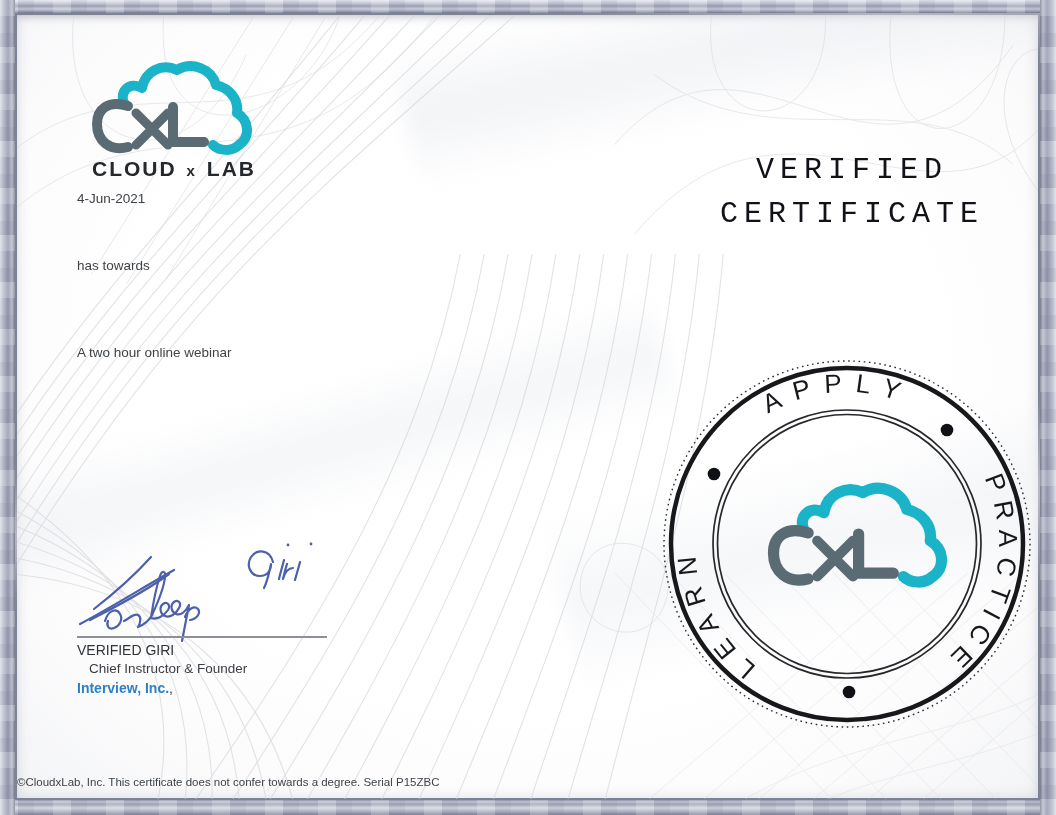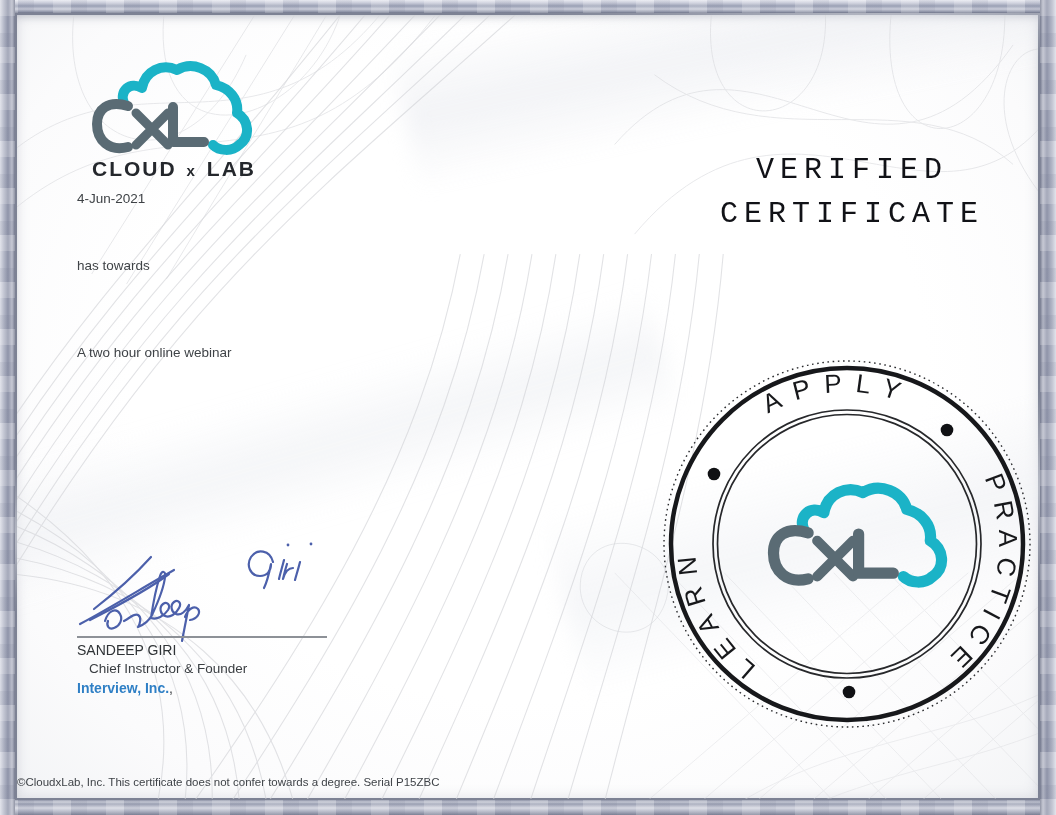--- a/index.html
+++ b/index.html
@@ -211,20 +211,20 @@
         <path d="M84,20 C66,40 45,58 27,72"></path>
         <path d="M102,37 C78,55 48,70 23,83"></path>
         <path d="M13,87 C45,70 80,48 107,33"></path>
         <path d="M38,84 c3,-10 11,-14 15,-7 c3,5 0,12 -6,14 c-5,2 -8,-2 -6,-7 m16,0 c6,-3 10,-8 14,-6 c4,2 2,9 0,12 c5,-2 11,-6 14,-12 c7,-15 12,-28 13,-38 c1,-6 -3,-7 -5,-1 c-4,12 -7,28 -9,42 c6,2 13,-2 17,-8 c3,-5 -1,-9 -5,-6 c-4,3 -3,10 2,12 c5,2 11,-2 14,-8 c3,-5 -1,-9 -5,-6 c-4,3 -3,10 2,12 c5,2 10,-3 13,-9 l-7,36 m3,-24 c3,-8 9,-12 13,-8 c3,4 -1,10 -8,11"></path>
         <path d="M206,25 c-3,-12 -16,-14 -22,-5 c-5,8 -1,19 9,19 c7,0 11,-5 11,-12 c-2,10 -4,18 -7,24 m20,-28 c-2,8 -4,14 -5,19 m8,-15 c-2,6 -3,11 -4,15 c2,-7 6,-11 10,-11 m7,-6 c-2,8 -4,14 -5,18"></path>
         <circle cx="221" cy="8" r="1.4" style="fill:var(--ink-blue,#3d53a4)" stroke="none"></circle>
         <circle cx="244" cy="7" r="1.4" style="fill:var(--ink-blue,#3d53a4)" stroke="none"></circle>
       </g>
     </svg>
     <div class="fg sig-line"></div>
-    <div class="fg sig-name">SANDEEP GIRI</div>
+    <div class="fg sig-name">VERIFIED GIRI</div>
     <div class="fg sig-title">Chief Instructor &amp; Founder</div>
     <div class="fg sig-org-row"><span class="org">Interview, Inc.</span><span>,</span></div>
 
     <div class="fg footer">©CloudxLab, Inc. This certificate does not confer towards a degree. Serial P15ZBC</div>
 
   </div>
 </div>
 
 </body></html>

